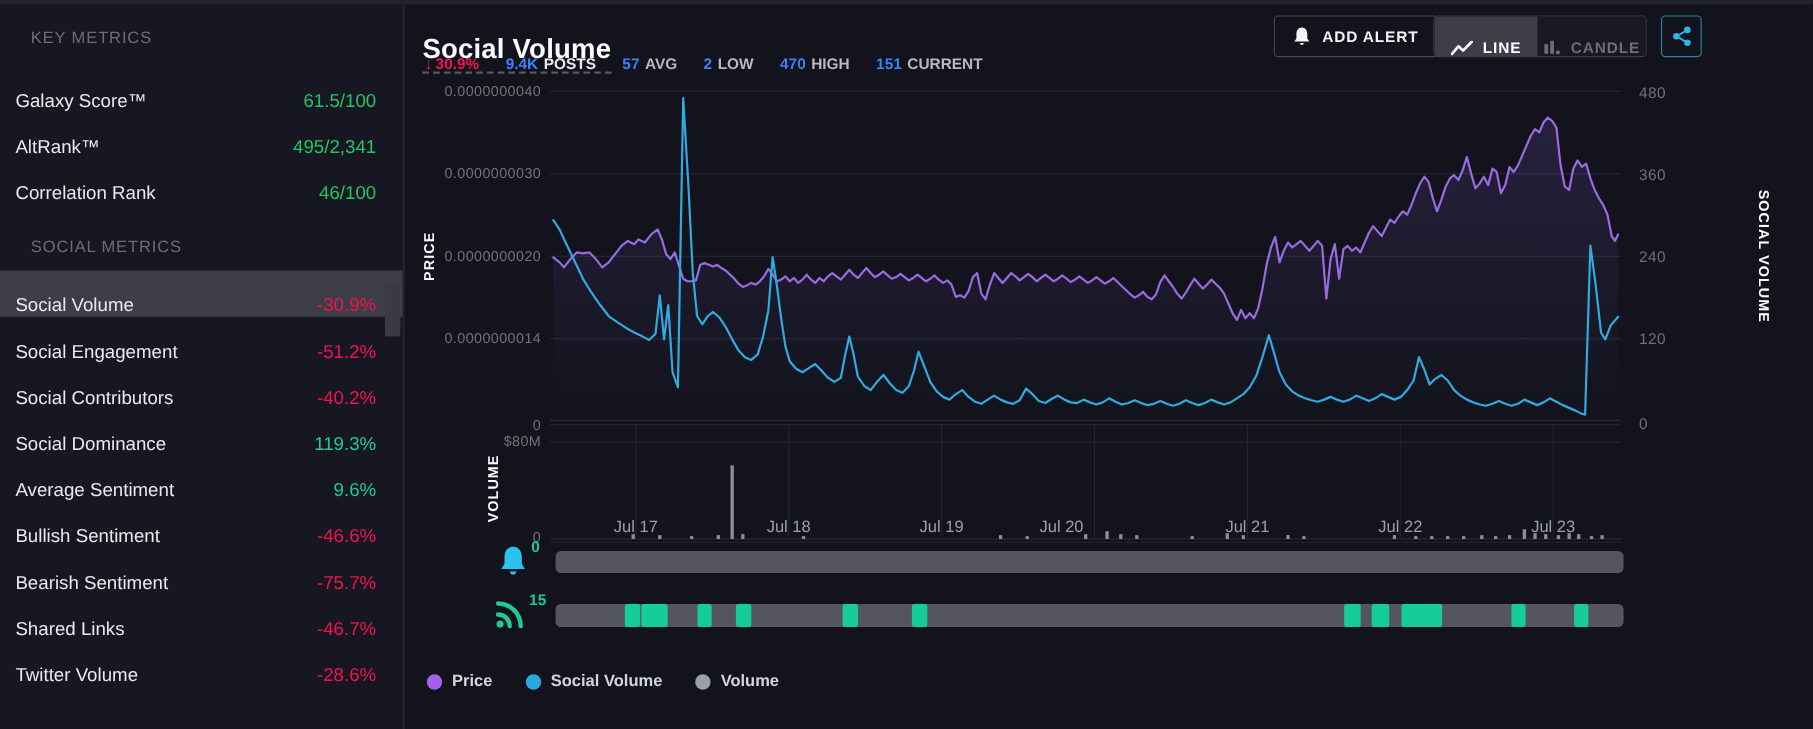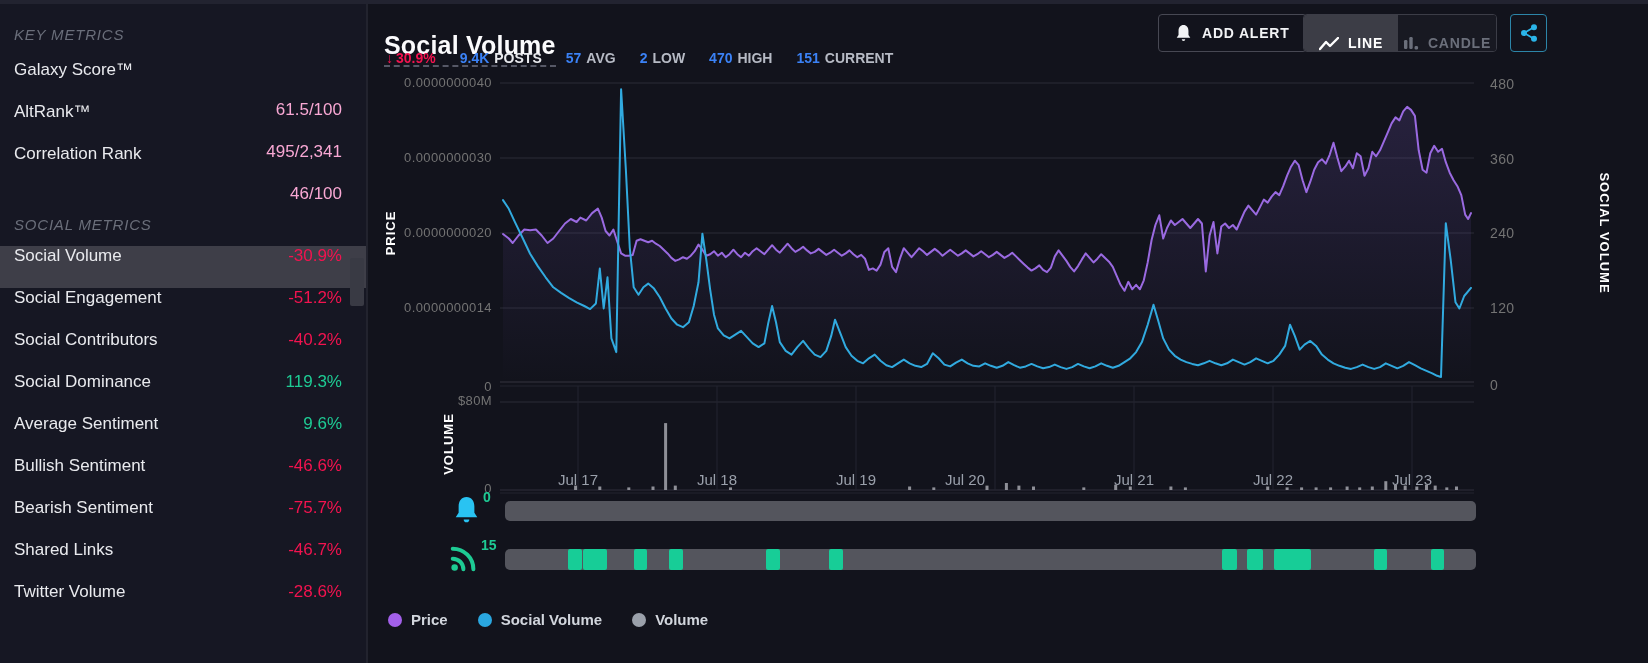--- a/index.html
+++ b/index.html
@@ -3,29 +3,29 @@
 <meta charset="utf-8">
 <style>
   html,body{margin:0;padding:0;background:#12131c;}
   body{width:1648px;height:663px;position:relative;overflow:hidden;
        font-family:"Liberation Sans", sans-serif; -webkit-font-smoothing:antialiased;}
   .top-strip{position:absolute;left:0;top:0;width:1648px;height:4px;background:#222330;}
 
   
   .sidebar{position:absolute;left:0;top:4px;width:368px;height:659px;background:#161723;
            border-right:2px solid #22232e;box-sizing:border-box;}
-  .section-header{color:#6a6e7a;font-size:15px;letter-spacing:.8px;padding:0 14px;font-style:italic;}
+  .section-header{color:#6a6e7a;font-size:15px;letter-spacing:.8px;padding:0 28px;}
   .sh1{padding-top:22px;height:34px;box-sizing:content-box;}
   .sh2{padding-top:30px;height:30px;}
-  .side-row{height:42px;display:flex;align-items:flex-start;justify-content:space-between;
+  .side-row{height:42px;display:flex;align-items:flex-end;justify-content:space-between;
             padding:0 24px 0 14px;cursor:pointer;}
   .side-row .lbl{color:#e9eaee;font-size:17px;}
   .side-row.selected{background:#3e3e48;}
   .side-row .val{font-size:17px;}
-  .val.neutral{color:#f9a8d4;margin-top:40px;}
+  .val.neutral{color:#22c55e;margin-top:40px;}
   .val.negative{color:#f2134f;}
   .val.positive{color:#1ecb94;}
   .scroll-thumb{position:absolute;right:2px;top:254px;width:14px;height:48px;background:#393a44;border-radius:2px;}
 
   
   .page-title{position:absolute;left:384px;top:14px;color:#fbfbfd;font-size:25px;font-weight:bold;
               border-bottom:2px dashed #565866;padding-bottom:5px;letter-spacing:.2px;}
   .stats{position:absolute;left:386px;top:50px;display:flex;gap:24px;align-items:baseline;
          font-size:14px;font-weight:bold;}
   .stat .num{color:#3b82f6;}

